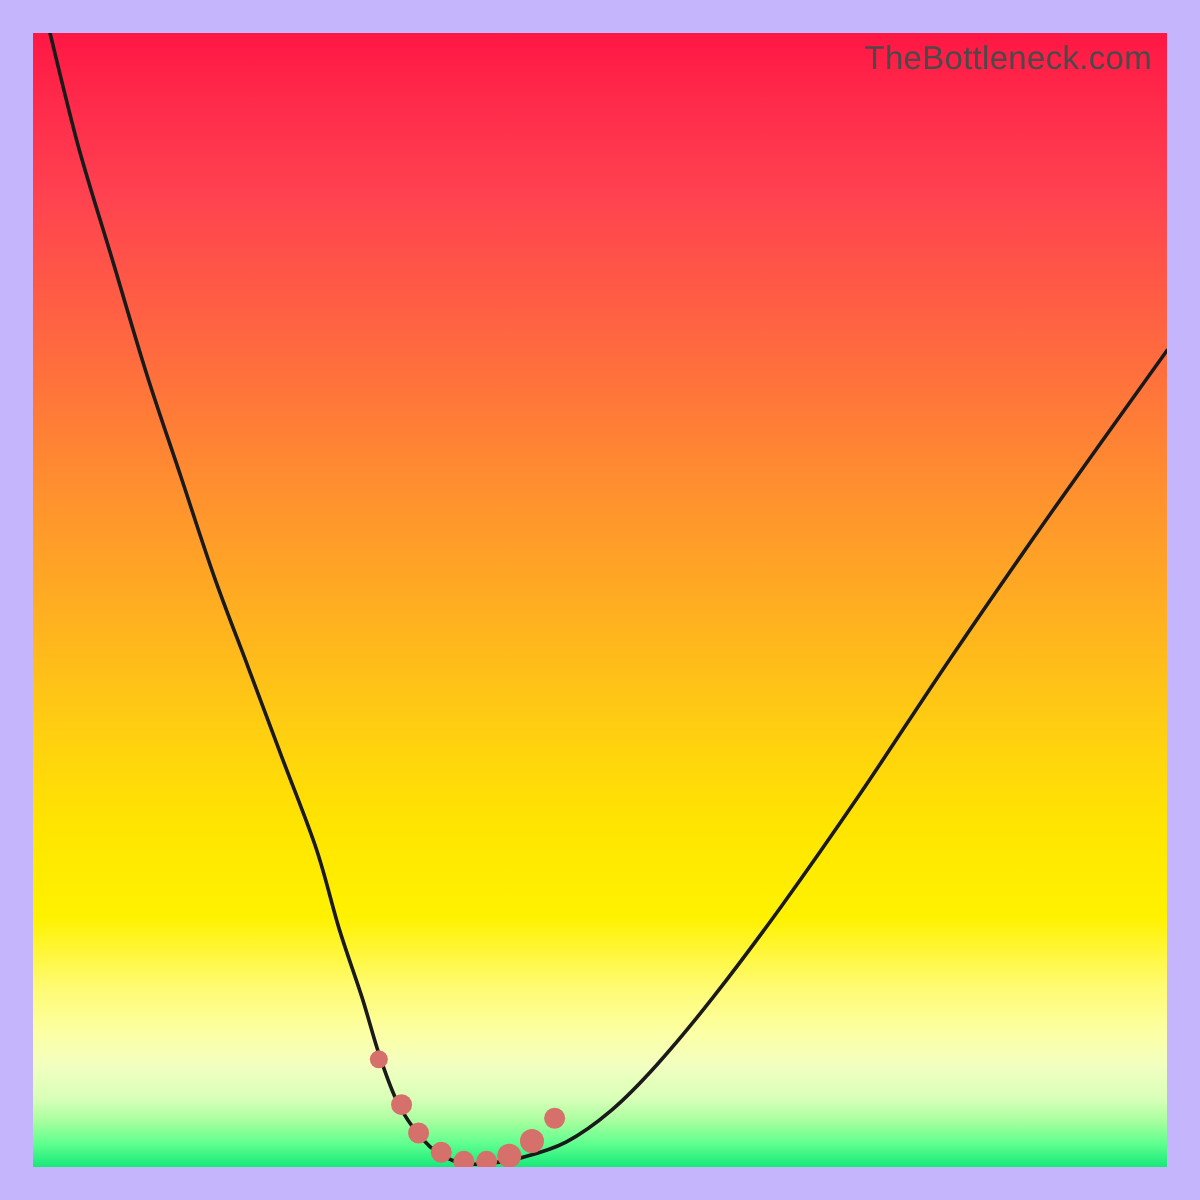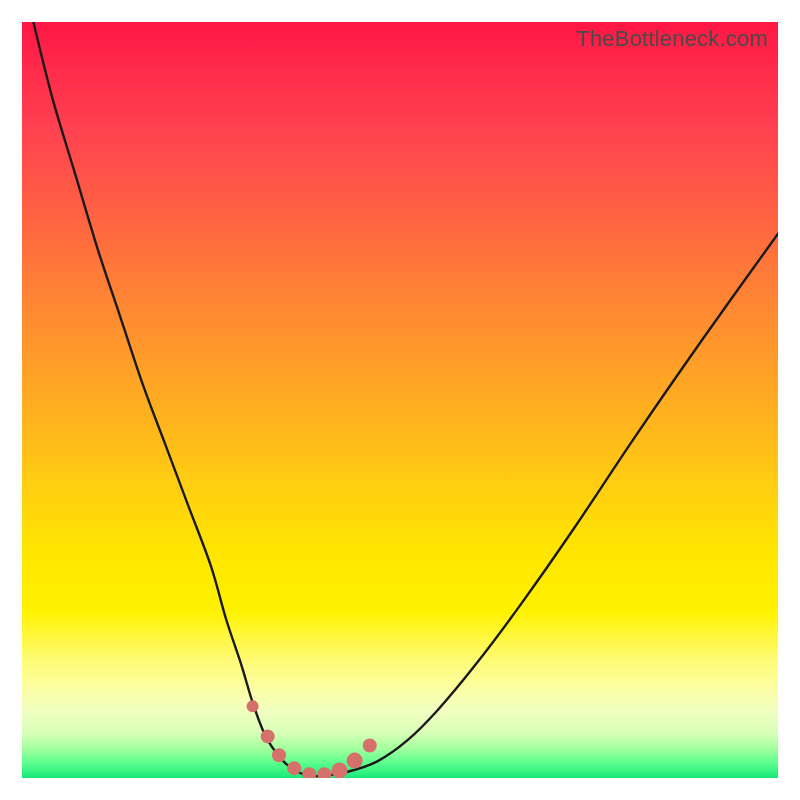--- a/index.html
+++ b/index.html
@@ -10,21 +10,21 @@
     background: #000;
     overflow: hidden;
     font-family: Arial, Helvetica, sans-serif;
   }
   .frame {
     position: absolute;
     left: 0;
     top: 0;
     width: 800px;
     height: 800px;
-    background: #ffffff;
+    background: #c4b5fd;
   }
   .plot-area {
     position: absolute;
     left: 22px;
     top: 22px;
     width: 756px;
     height: 756px;
     overflow: hidden;
   }
   .gradient {

